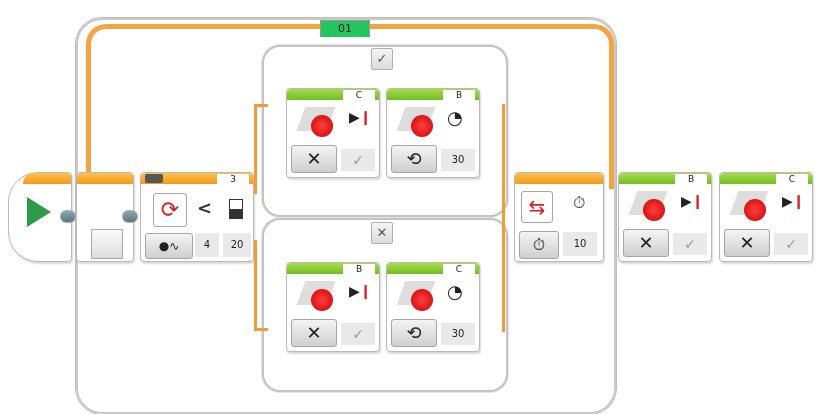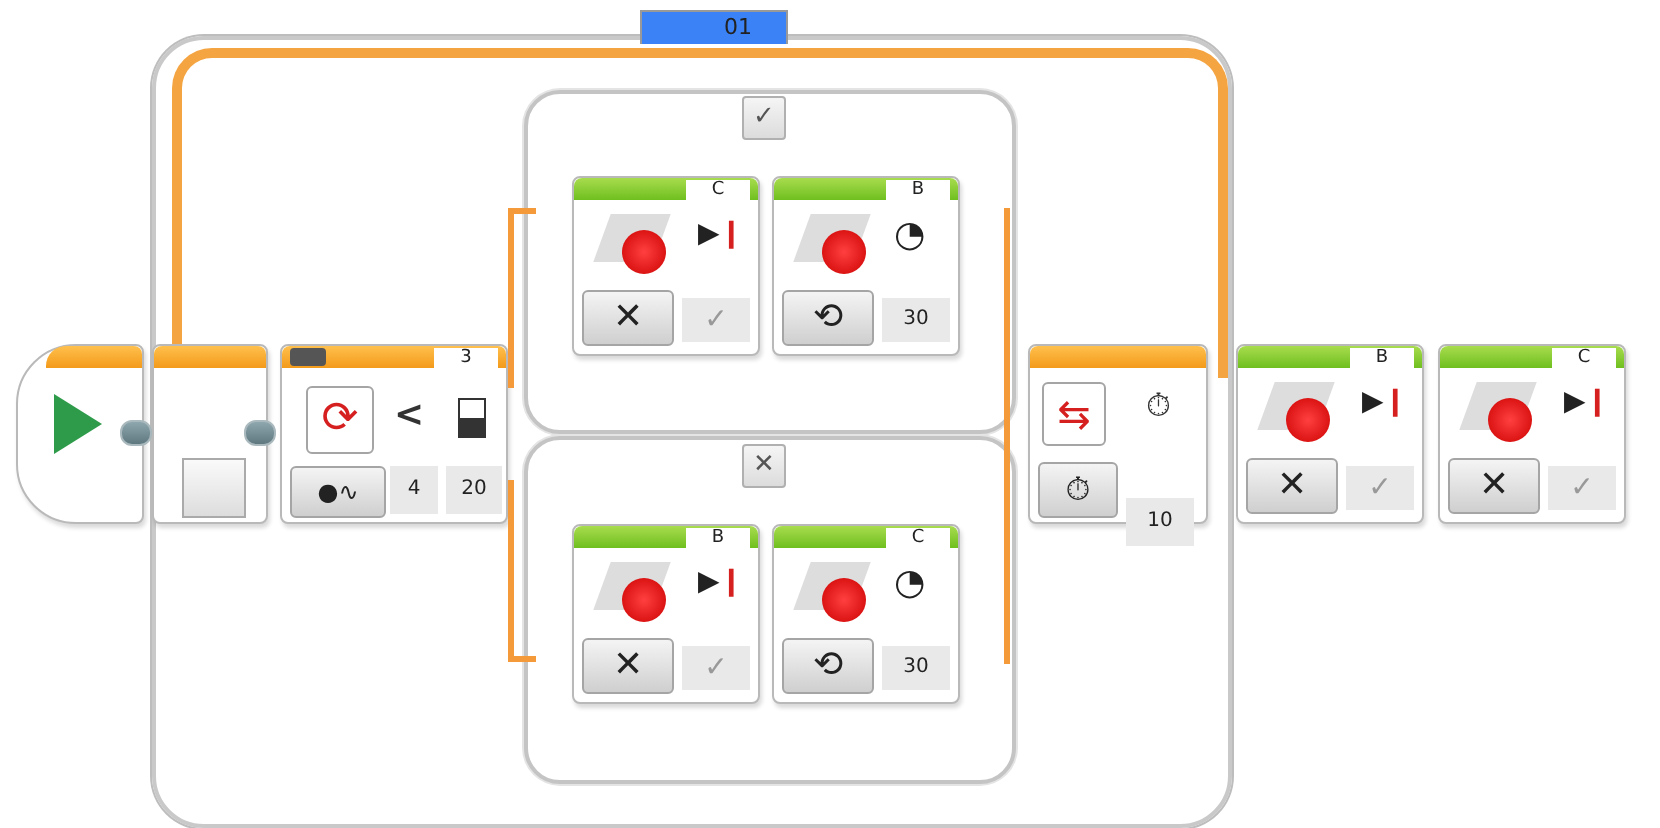--- a/index.html
+++ b/index.html
@@ -1,21 +1,21 @@
 <!DOCTYPE html>
 <html><head>
 <meta charset="utf-8">
 <style>
   html,body{margin:0;padding:0;background:#fff;}
   body{width:830px;height:414px;position:relative;overflow:hidden;font-family:"DejaVu Sans",sans-serif;}
   .abs{position:absolute;}
   
   .loop-outer{left:76px;top:18px;width:536px;height:392px;border:2px solid #c9c9c9;border-radius:26px;box-shadow:inset 0 0 0 1px #fff, 0 0 0 1px #bdbdbd;background:transparent;}
   .loop-orange{left:86px;top:24px;width:518px;height:160px;border:5px solid #f5a442;border-bottom:none;border-radius:20px 20px 0 0;}
-  .loop-tab{left:320px;top:5px;width:48px;height:16px;border:1px solid #999;border-bottom:none;background:#3b82f6;font-size:11px;text-align:center;line-height:16px;color:#222;padding-left:24px;}
+  .loop-tab{left:320px;top:20px;width:48px;height:16px;border:1px solid #999;border-bottom:none;background:#22c55e;font-size:11px;text-align:center;line-height:16px;color:#222;}
   
   .switch-case{border:2px solid #c4c4c4;border-radius:18px;background:#fff;box-shadow:0 0 0 1px #e4e4e4;}
   .case-tab{width:20px;height:20px;border:1px solid #b0b0b0;background:linear-gradient(#f5f5f5,#dcdcdc);border-radius:2px;font-size:13px;text-align:center;line-height:20px;color:#555;}
   
   .block{background:#fff;border:1px solid #b9b9b9;border-radius:4px;box-shadow:1px 2px 2px rgba(0,0,0,0.15);}
   .hdr-green{height:11px;background:linear-gradient(#a8dc4e,#6fbf1f);border-radius:4px 4px 0 0;position:relative;}
   .hdr-orange{height:11px;background:linear-gradient(#ffc04d,#f39a1a);border-radius:4px 4px 0 0;position:relative;}
   .port-label{position:absolute;right:4px;top:1px;width:32px;height:10px;background:#fff;font-size:9px;line-height:10px;text-align:center;color:#222;}
   .icon-btn{background:linear-gradient(#f4f4f4,#cfcfcf);border:1px solid #a5a5a5;border-radius:3px;text-align:center;color:#222;}
   .val{background:#e9e9e9;font-size:10px;text-align:center;color:#222;}
@@ -116,21 +116,21 @@
          <div class="abs icon-btn" style="left:4px;top:56px;width:44px;height:26px;font-size:18px;line-height:26px;">⟲</div>
          <div class="abs val" style="left:54px;top:60px;width:34px;height:22px;line-height:22px;">30</div>
   </div>
   </div>
 
 <div class="abs block" style="left:514px;top:172px;width:88px;height:88px;">
   <div class="hdr-orange"></div>
   <div class="abs icon-btn" style="left:6px;top:18px;width:30px;height:30px;background:#fff;color:#d62020;font-size:20px;line-height:30px;">⇆</div>
   <div class="abs" style="left:58px;top:20px;font-size:16px;color:#333;">⏱</div>
   <div class="abs icon-btn" style="left:4px;top:58px;width:38px;height:26px;font-size:16px;line-height:26px;">⏱</div>
-  <div class="abs val" style="left:48px;top:76px;width:34px;height:24px;line-height:24px;">10</div>
+  <div class="abs val" style="left:48px;top:59px;width:34px;height:24px;line-height:24px;">10</div>
 </div>
 
 <div id="after-blocks">
     <div class="abs block" style="left: 618px; top: 172px; width: 92px; height: 88px;">
     <div class="hdr-green">
         <span class="port-label">B</span>
       </div>
     <div class="abs" style="left:14px;top:16px;width:34px;height:34px;">
       <div style="position:absolute;left:0;top:2px;width:30px;height:24px;background:#ddd;transform:skewX(-20deg);"></div>
       <div style="position:absolute;left:10px;top:10px;width:22px;height:22px;border-radius:50%;background:radial-gradient(#ff4040,#c00);"></div>

